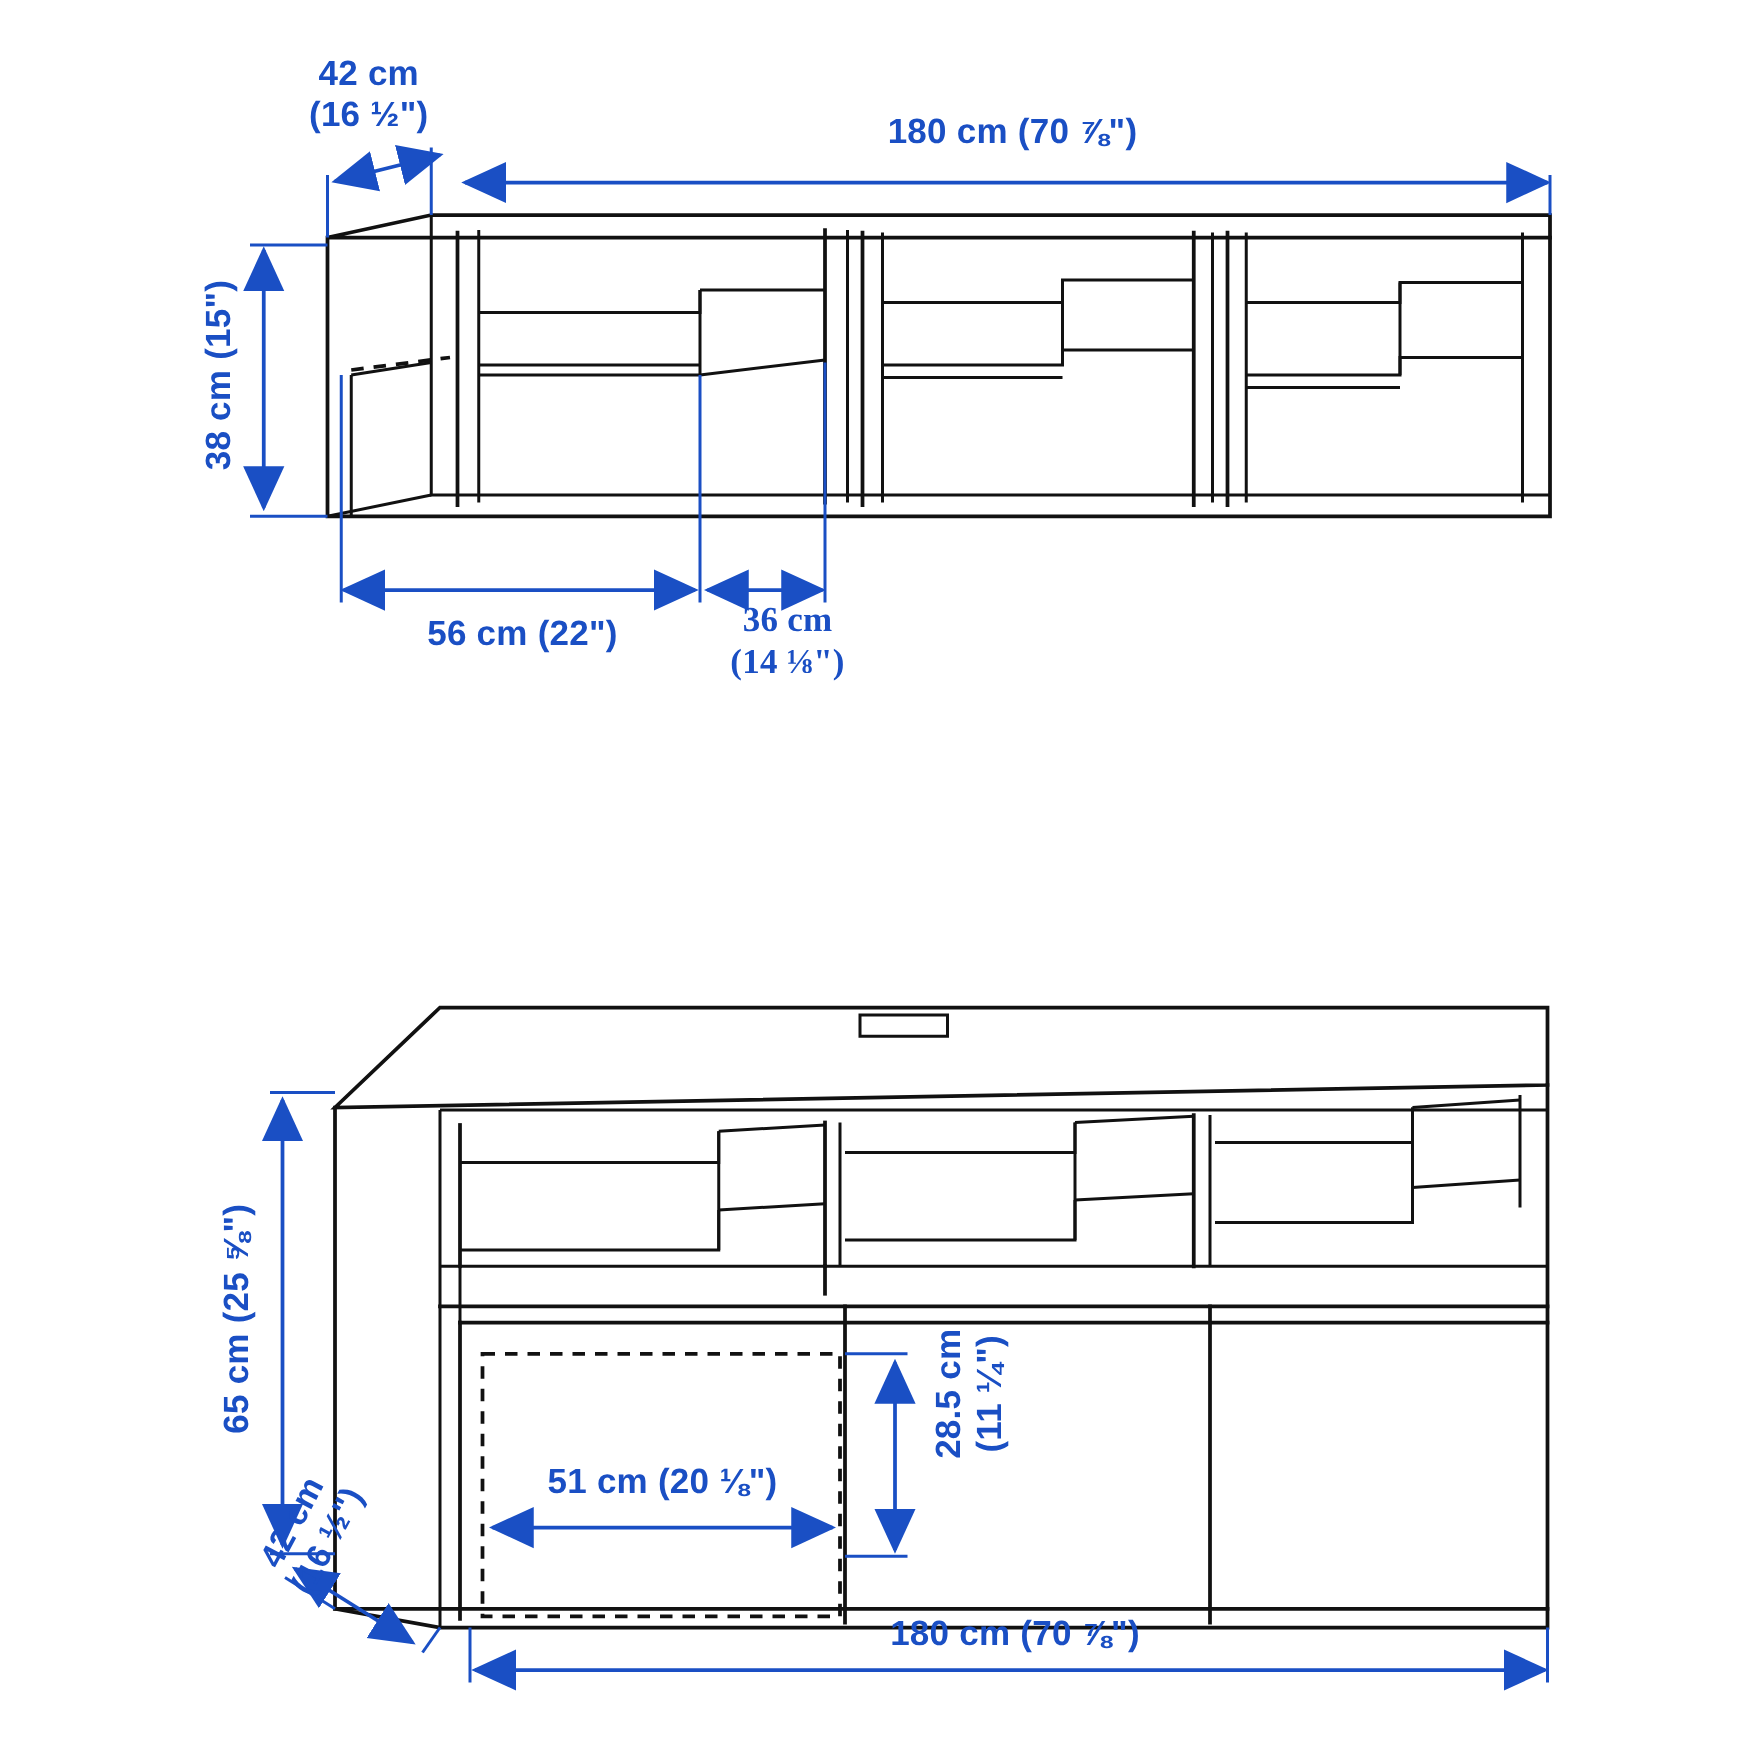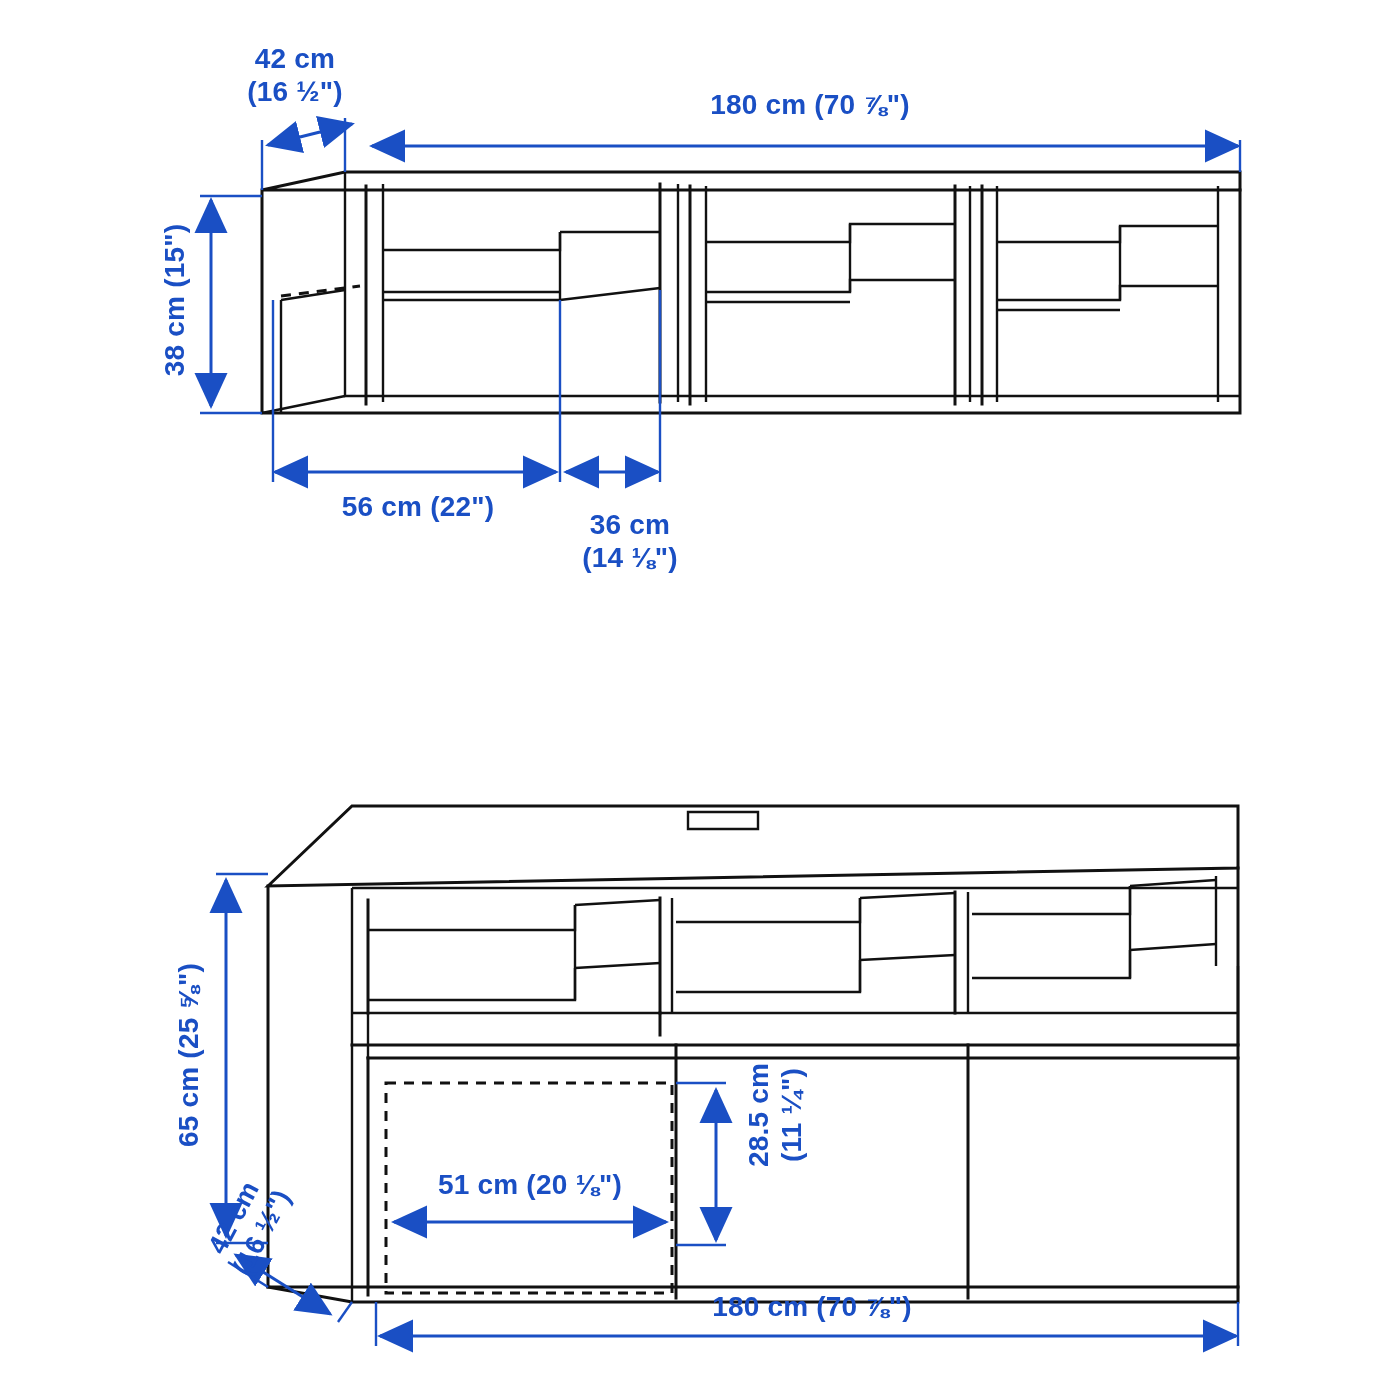--- a/index.html
+++ b/index.html
@@ -226,21 +226,21 @@
 
   <div class="dim-label sz-lg ctr" style="left:225px; top:42px; width:140px;">42 cm
 (16 ½")</div>
 
   <div class="dim-label sz-lg ctr" style="left:560px; top:88px; width:500px;">180 cm (70 ⅞")</div>
 
   <div class="dim-label sz-lg rot90 ctr" style="left:158px; top:425px; width:250px;">38 cm (15")</div>
 
   <div class="dim-label sz-lg ctr" style="left:278px; top:490px; width:280px;">56 cm (22")</div>
 
-  <div class="dim-label sz-lg ctr" style="left:525px; top:508px; width:210px;">36 cm
+  <div class="dim-label sz-lg ctr" style="left:525px; top:480px; width:210px;font-family:Liberation Serif, serif;">36 cm
 (14 ⅛")</div>
 
   <div class="dim-label sz-lg rot90 ctr" style="left:172px; top:1220px; width:330px;">65 cm (25 ⅝")</div>
 
   <div class="dim-label sz-md rot-diag ctr" style="left:178px; top:1290px; width:180px;">42 cm
 (16 ½")</div>
 
   <div class="dim-label sz-lg ctr" style="left:562px; top:1290px; width:500px;">180 cm (70 ⅞")</div>
 
   <div class="dim-label sz-lg ctr" style="left:398px; top:1168px; width:264px;">51 cm (20 ⅛")</div>

